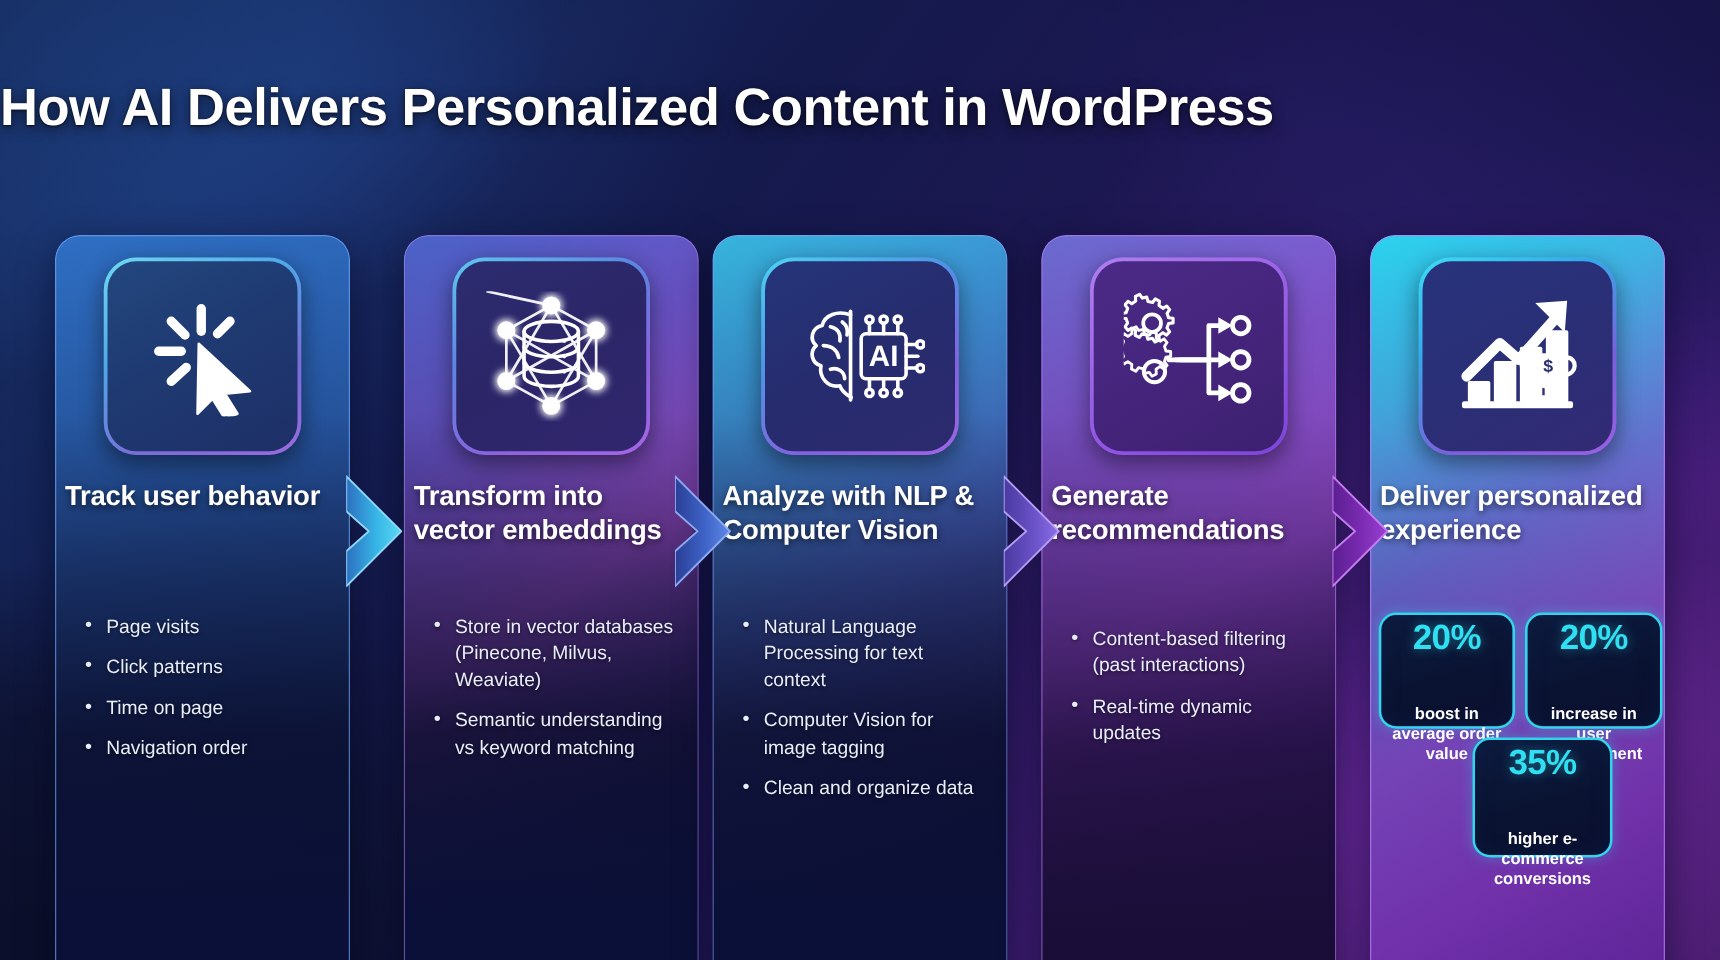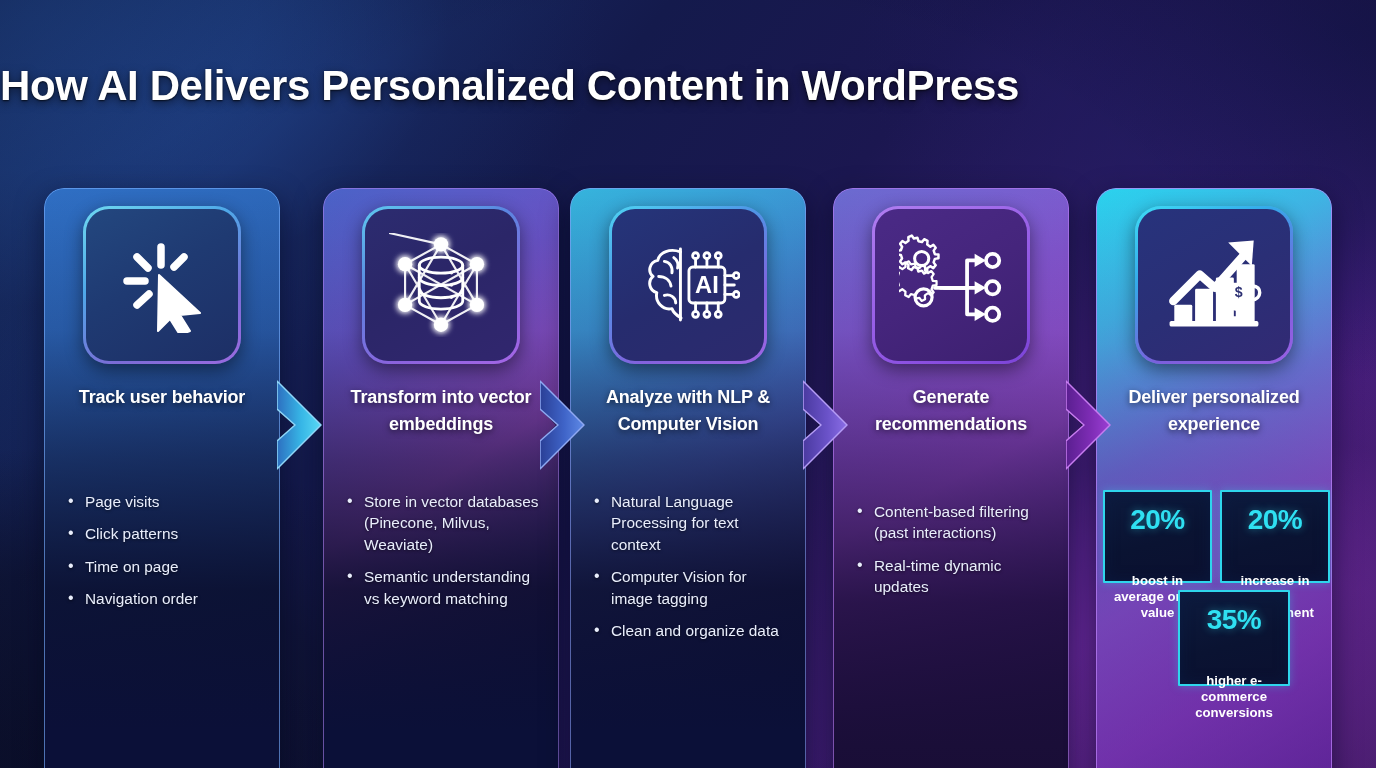--- a/index.html
+++ b/index.html
@@ -62,22 +62,22 @@
     box-shadow:0 6px 18px rgba(0,0,0,0.45);
   }
   .icon-tile .tile-bg{
     position:absolute; inset:3px; border-radius:23px;
     background:linear-gradient(150deg,#2b3f86 0%, #2a3274 40%, #2b2a6d 72%, #332a78 100%);
   }
   .icon-tile svg{ position:relative; z-index:2; }
 
   .card-title{
     position:absolute; left:8px; right:8px; top:196px;
-    text-align:center; color:#fff; font-weight:bold;
-    font-size:18px; line-height:26.5px; letter-spacing:-0.2px;
+    text-align:left; color:#fff; font-weight:bold;
+    font-size:22px; line-height:26.5px; letter-spacing:-0.2px;
     text-shadow:0 2px 6px rgba(0,0,0,0.6);
   }
   .bullets{
     position:absolute; left:22px; right:14px; top:303px;
     list-style:none;
   }
   .bullets li{
     position:relative; color:#e9eefc;
     font-size:15.4px; line-height:21.4px;
     padding-left:19px; margin-bottom:11px;
@@ -90,24 +90,24 @@
 
   
   .arrow{ position:absolute; top:377px; width:62px; height:96px; z-index:4; }
 
   
   .stats{ position:absolute; left:6px; top:302px; width:224px; }
   .badge{
     position:absolute;
     background:linear-gradient(165deg,#0d1b3e 0%, #0a1332 55%, #0b1030 100%);
     border:2.2px solid #2fd6ec;
-    border-radius:1px;
+    border-radius:14px;
     text-align:center;
     box-shadow:0 0 10px rgba(45,210,236,0.35), inset 0 0 14px rgba(10,30,70,0.6);
-    padding-top:13px;
+    padding-top:3px;
   }
   .badge .num{
     color:#2fe0f2; font-size:28px; font-weight:bold; line-height:30px;
     letter-spacing:-0.5px;
     text-shadow:0 0 9px rgba(47,224,242,0.45);
   }
   .badge .lbl{
     color:#ffffff; font-size:13.2px; font-weight:bold; line-height:16.2px;
     padding:1px 5px 5px;
     margin-top:37px;

